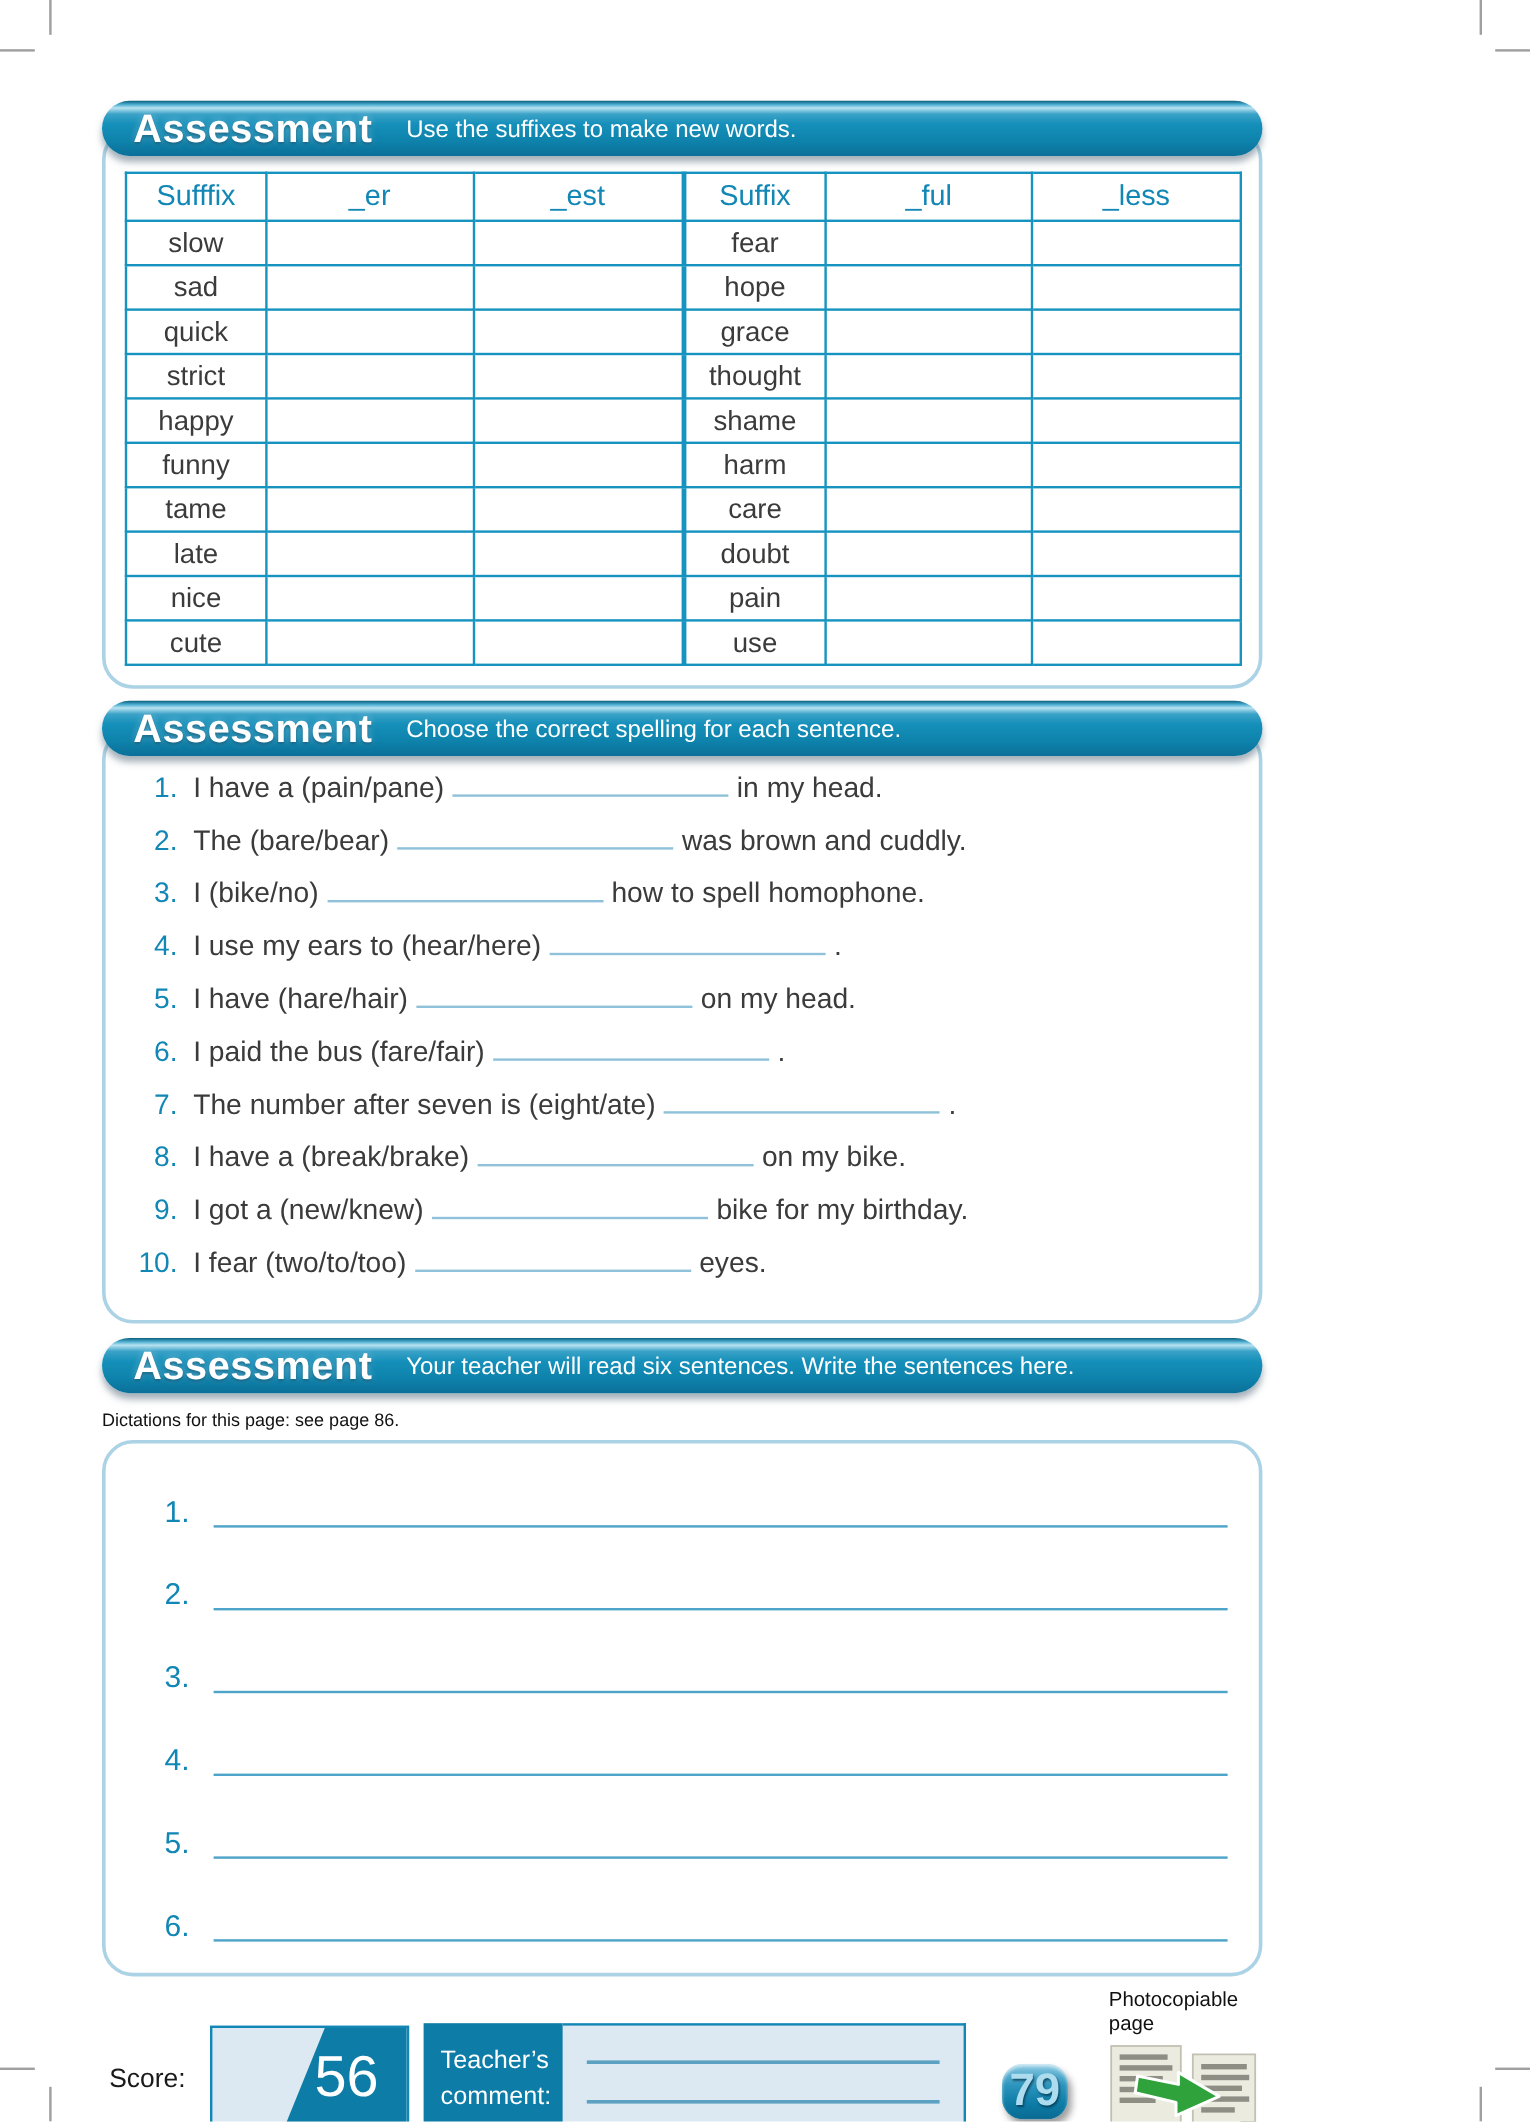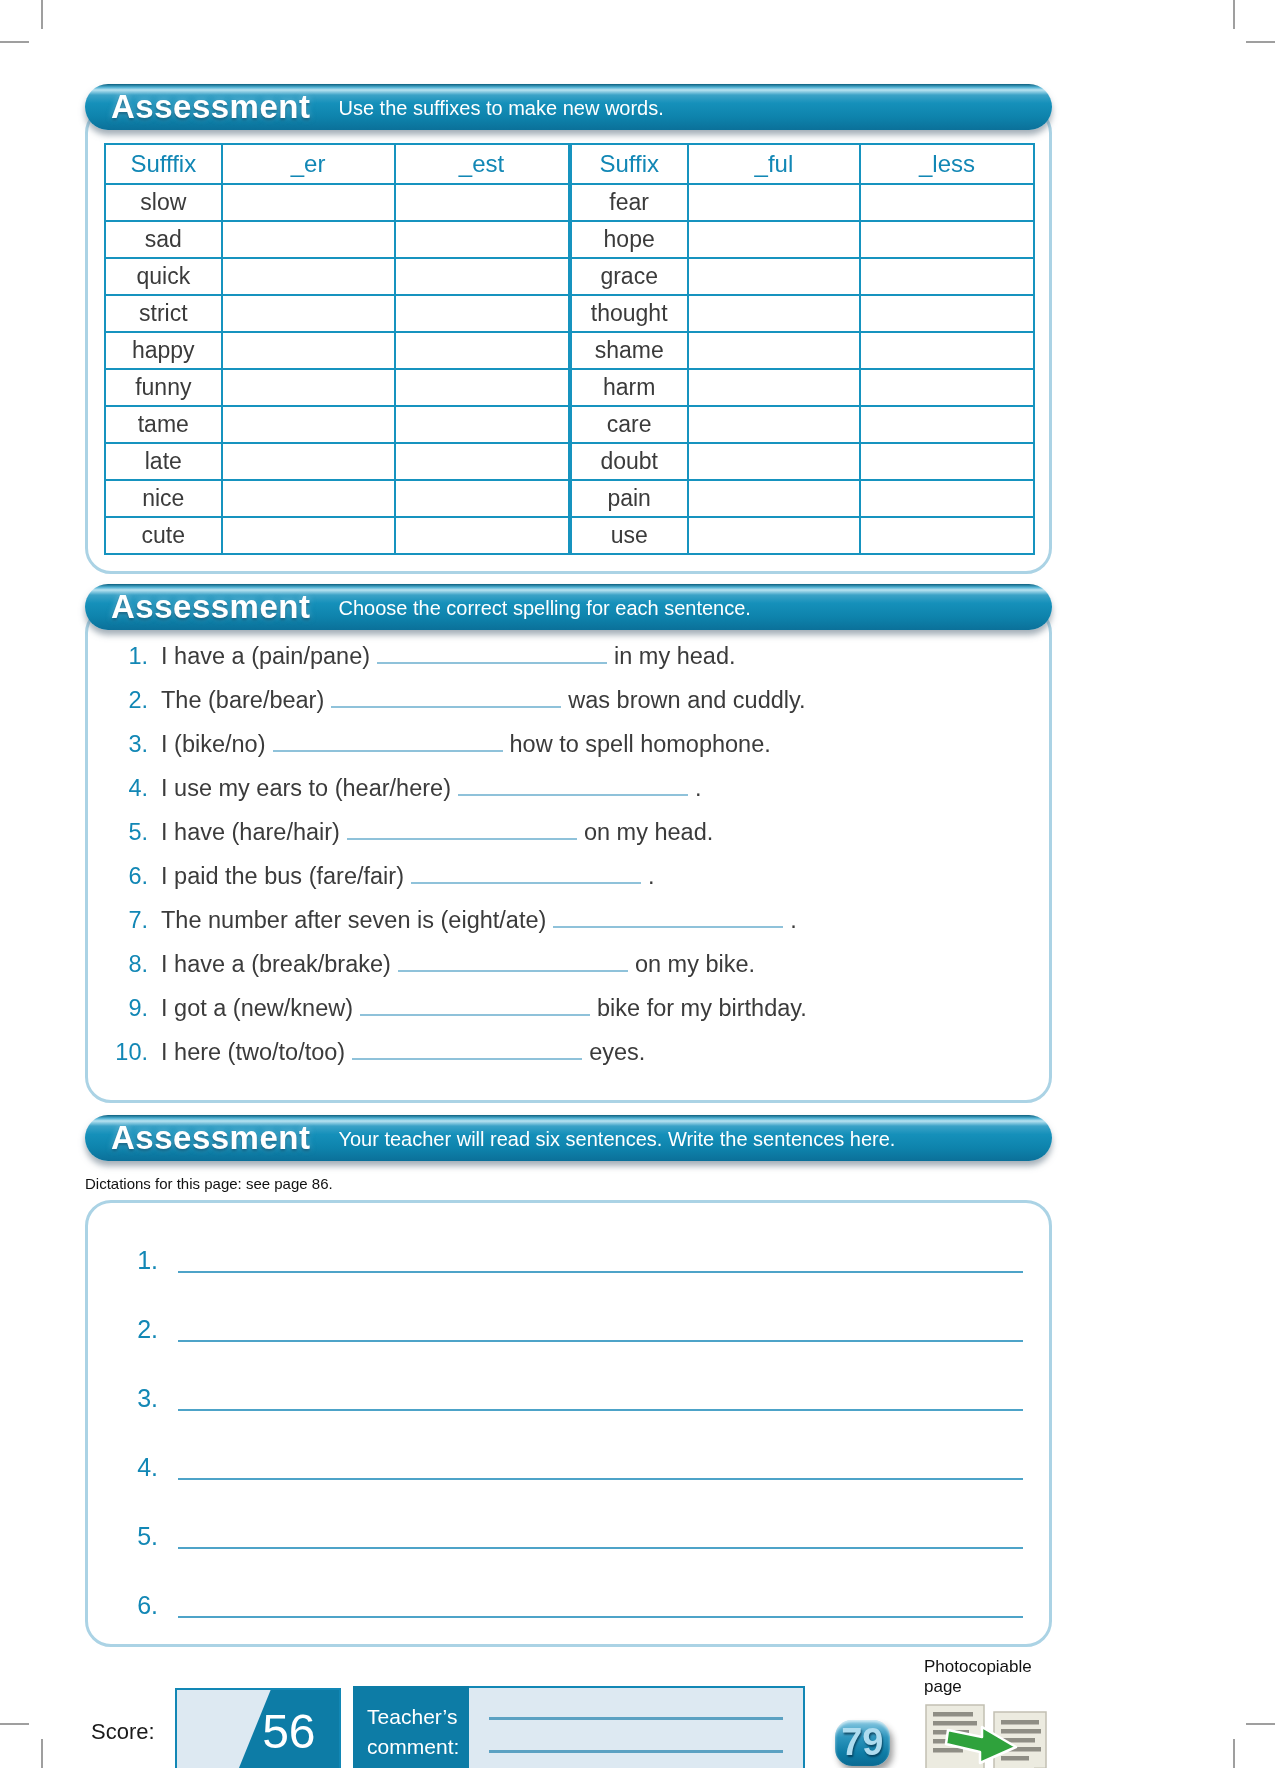--- a/index.html
+++ b/index.html
@@ -220,21 +220,21 @@
     <div class="sentences">
       <div class="sentence"><span class="num">1.</span><span>I have a (pain/pane)</span><span class="blank"></span><span>in my head.</span></div>
       <div class="sentence"><span class="num">2.</span><span>The (bare/bear)</span><span class="blank"></span><span>was brown and cuddly.</span></div>
       <div class="sentence"><span class="num">3.</span><span>I (bike/no)</span><span class="blank"></span><span>how to spell homophone.</span></div>
       <div class="sentence"><span class="num">4.</span><span>I use my ears to (hear/here)</span><span class="blank"></span><span>.</span></div>
       <div class="sentence"><span class="num">5.</span><span>I have (hare/hair)</span><span class="blank"></span><span>on my head.</span></div>
       <div class="sentence"><span class="num">6.</span><span>I paid the bus (fare/fair)</span><span class="blank"></span><span>.</span></div>
       <div class="sentence"><span class="num">7.</span><span>The number after seven is (eight/ate)</span><span class="blank"></span><span>.</span></div>
       <div class="sentence"><span class="num">8.</span><span>I have a (break/brake)</span><span class="blank"></span><span>on my bike.</span></div>
       <div class="sentence"><span class="num">9.</span><span>I got a (new/knew)</span><span class="blank"></span><span>bike for my birthday.</span></div>
-      <div class="sentence"><span class="num">10.</span><span>I here (two/to/too)</span><span class="blank"></span><span>eyes.</span></div>
+      <div class="sentence"><span class="num">10.</span><span>I fear (two/to/too)</span><span class="blank"></span><span>eyes.</span></div>
     </div>
   </div>
 
   <div class="banner" style="margin-top:12px">
     <span class="banner-title">Assessment</span>
     <span class="banner-sub">Your teacher will read six sentences. Write the sentences here.</span>
   </div>
   <div class="dictation-note">Dictations for this page: see page 86.</div>
   <div class="panel dictation-panel">
     <div class="dictation">

